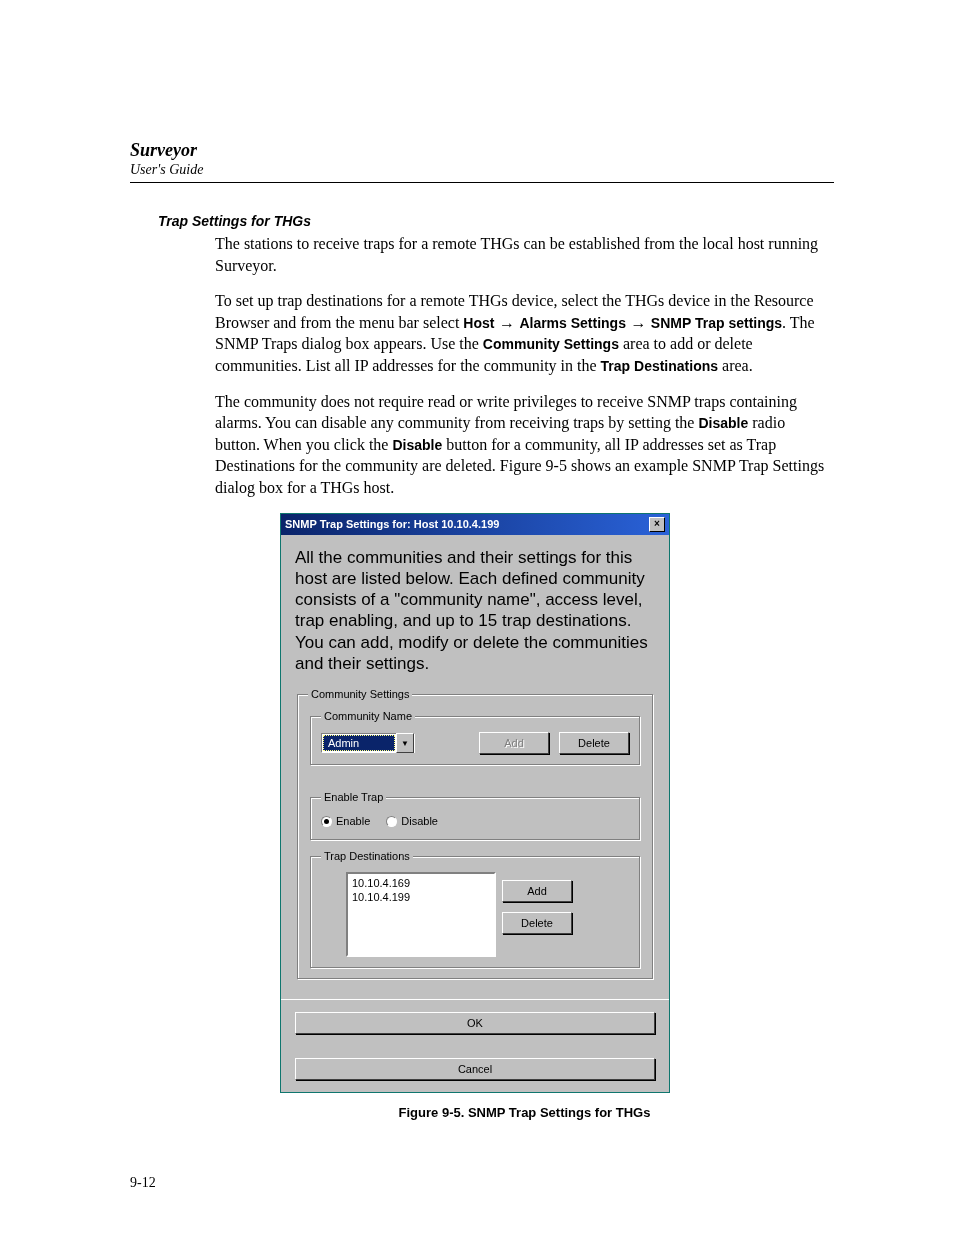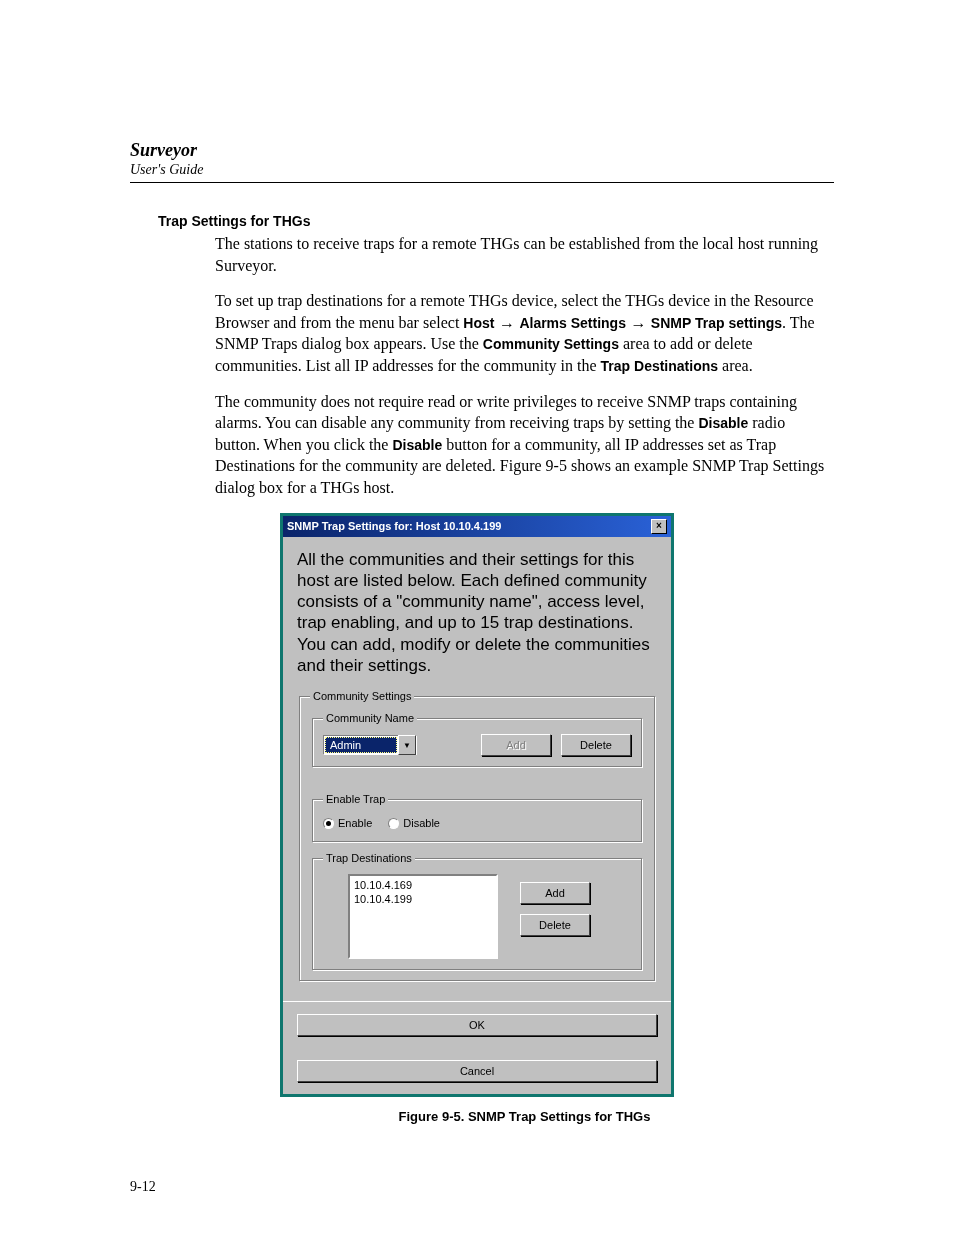--- a/index.html
+++ b/index.html
@@ -26,20 +26,21 @@
     margin-top: 1px;
   }
   hr.hdr-rule {
     border: none;
     border-top: 1.5px solid #000;
     margin: 4px 0 30px 0;
   }
   .sec-heading {
     font-family: Arial, Helvetica, sans-serif;
     font-weight: bold;
+    font-style: italic;
     font-size: 14px;
     margin-left: 28px;
     margin-bottom: 4px;
   }
   .body-text {
     font-size: 16px;
     line-height: 1.35;
     margin-left: 85px;
     margin-bottom: 14px;
   }
@@ -65,21 +66,21 @@
     margin-left: 0;
   }
 
   
   .dlg {
     width: 388px;
     background: #c0c0c0;
     font-family: "MS Sans Serif", Tahoma, Arial, sans-serif;
     font-size: 11px;
     color: #000;
-    border: 3px solid #0f766e;
+    border: 1px solid #0f766e;
   }
   .dlg-title {
     background: linear-gradient(to right, #0a246a, #2a62d8);
     color: #fff;
     font-weight: bold;
     font-size: 11px;
     padding: 3px 4px;
     display: flex;
     justify-content: space-between;
     align-items: center;
@@ -197,21 +198,21 @@
     border-left: 2px solid #808080;
     border-right: 2px solid #fff;
     border-bottom: 2px solid #fff;
     width: 150px;
     height: 85px;
     font-size: 11px;
     padding: 2px 4px;
     box-sizing: border-box;
     line-height: 1.3;
   }
-  .dest-row { display: flex; gap: 22px; align-items: flex-start; padding-left: 25px; }
+  .dest-row { display: flex; gap: 6px; align-items: flex-start; padding-left: 25px; }
   .dest-btns { display: flex; flex-direction: column; gap: 10px; margin-top: 8px; }
   .dlg-footer {
     display: flex;
     justify-content: flex-end;
     gap: 24px;
     padding: 12px 14px;
     border-top: 1px solid #fff;
     flex-direction: column;
   }
   .arrow-glyph { font-family: Arial, sans-serif; }

